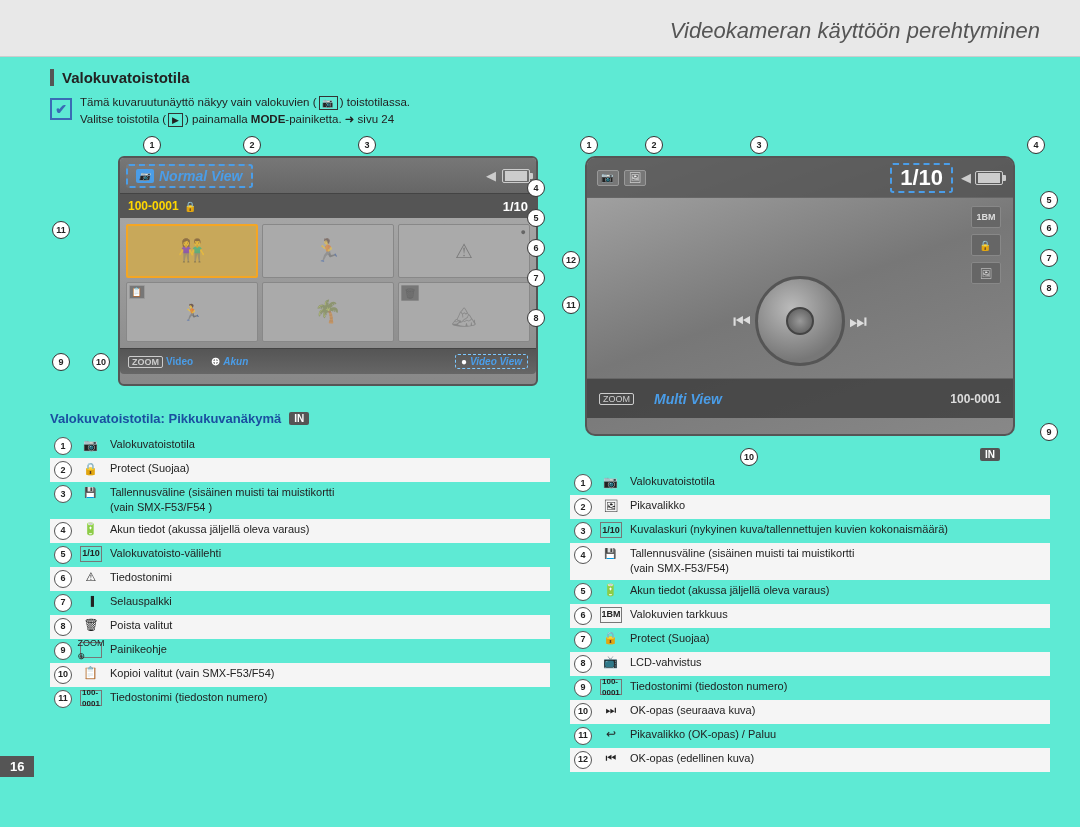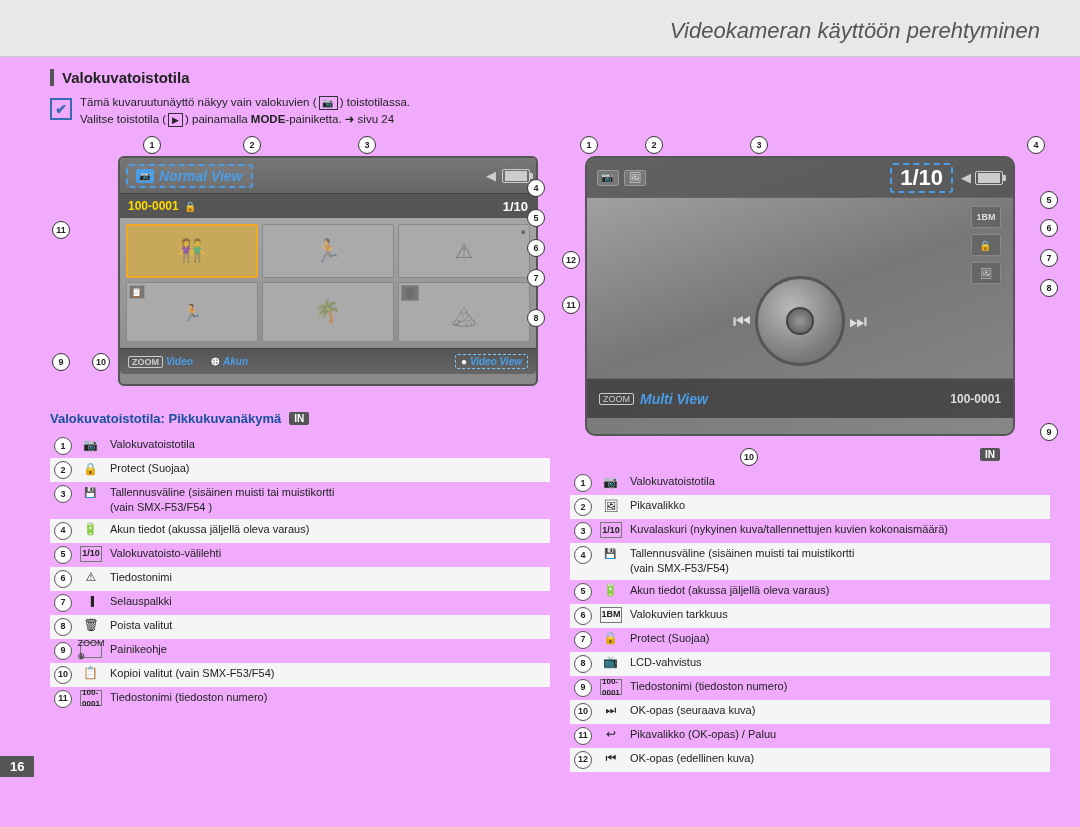--- a/index.html
+++ b/index.html
@@ -401,21 +401,21 @@
       font-size: 9px; font-weight: bold; color: #222;
       z-index: 20;
     }
 
     
     .feature-table tr:nth-child(even) td { background: #f5f5f5; }
   </style>
 </head>
 <body>
 
-<div style="position:relative; width:1080px; min-height:827px; background:#f0abfc;">
+<div style="position:relative; width:1080px; min-height:827px; background:#5eead4;">
 
   <div class="page-header">
     <h1>Videokameran käyttöön perehtyminen</h1>
   </div>
 
   <div style="padding: 12px 30px 10px 50px; position:relative;">
 
     <div class="section-title">Valokuvatoistotila</div>
 
     <div class="info-box">
@@ -485,21 +485,21 @@
               </div>
               <div class="thumb-cell">
                 <div style="position:absolute;top:2px;left:2px;width:18px;height:16px;background:#777;border:1px solid #888;border-radius:1px;display:flex;align-items:center;justify-content:center;font-size:10px;">🗑</div>
                 <span style="font-size:20px; opacity:0.5; margin-top:10px;">🏔</span>
               </div>
             </div>
 
             <div class="screen-bottom-bar">
               <div class="bottom-bar-item">
                 <span class="zoom-label">ZOOM</span>
-                <span style="font-style:italic;font-weight:bold;color:#4a9de8;"> Video</span>
+                <span style="font-weight:bold;color:#4a9de8;"> Video</span>
               </div>
               <div class="bottom-bar-item" style="margin-left:10px;">
                 <span class="move-icon">⊕</span>
                 <span style="font-style:italic;font-weight:bold;color:#4a9de8;"> Akun</span>
               </div>
               <div class="bottom-bar-item full-view" style="margin-left:auto;">
                 <span>●</span>
                 <span style="font-style:italic;font-weight:bold;color:#4a9de8;"> Video View</span>
               </div>
             </div>
@@ -665,21 +665,21 @@
 
               <div class="big-screen-right-icons">
                 <div class="rsi" style="font-size:9px;font-weight:bold;">1BM</div>
                 <div class="rsi">🔒</div>
                 <div class="rsi">🖼</div>
               </div>
             </div>
 
             <div class="big-screen-bottom">
               <span class="bs-zoom-label">ZOOM</span>
-              <span class="bs-multiview" style="margin-left:6px;">Multi View</span>
+              <span class="bs-multiview" style="margin-left:20px;">Multi View</span>
               <span class="bs-filename">100-0001</span>
             </div>
 
           </div>
 
           <div style="position:absolute; bottom:0px; right:50px; display:flex; align-items:center; gap:5px;">
             <span class="in-badge">IN</span>
           </div>
 
         </div>

